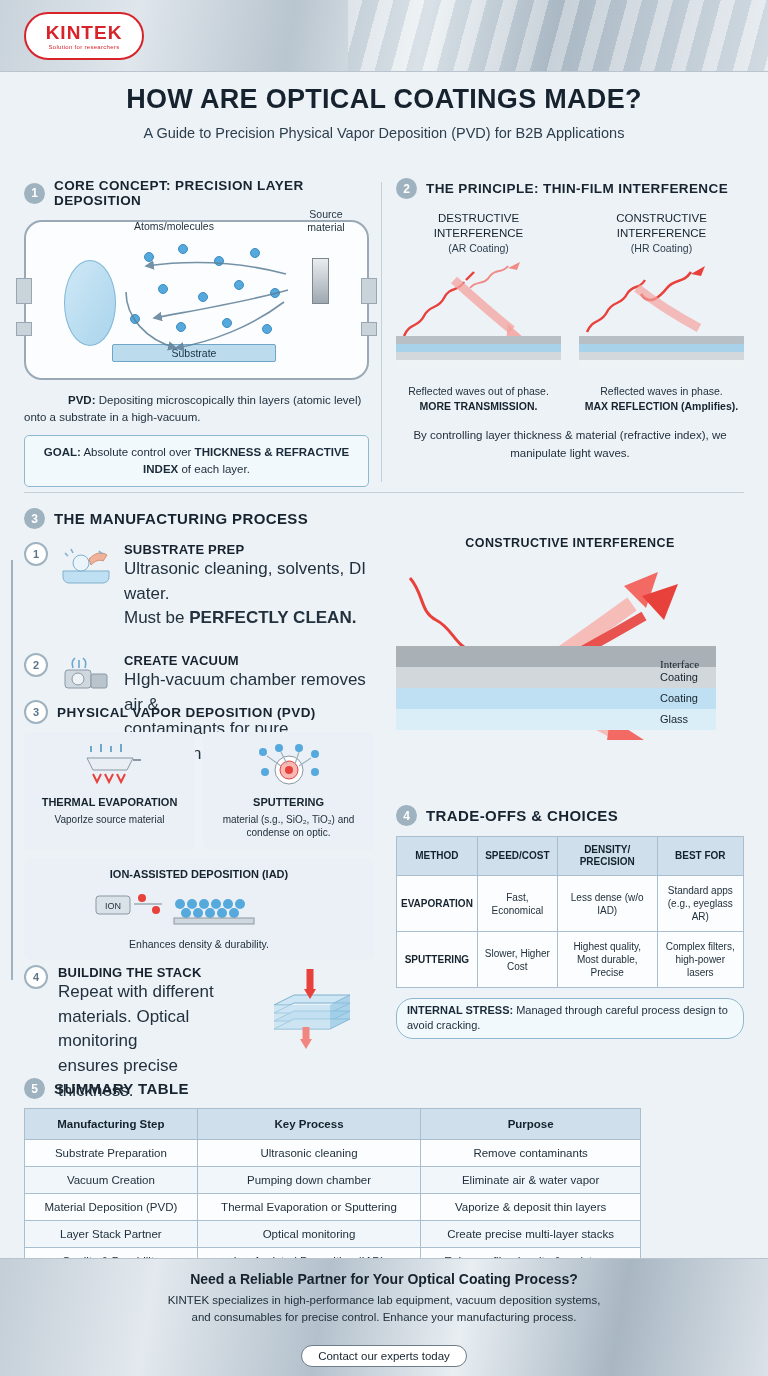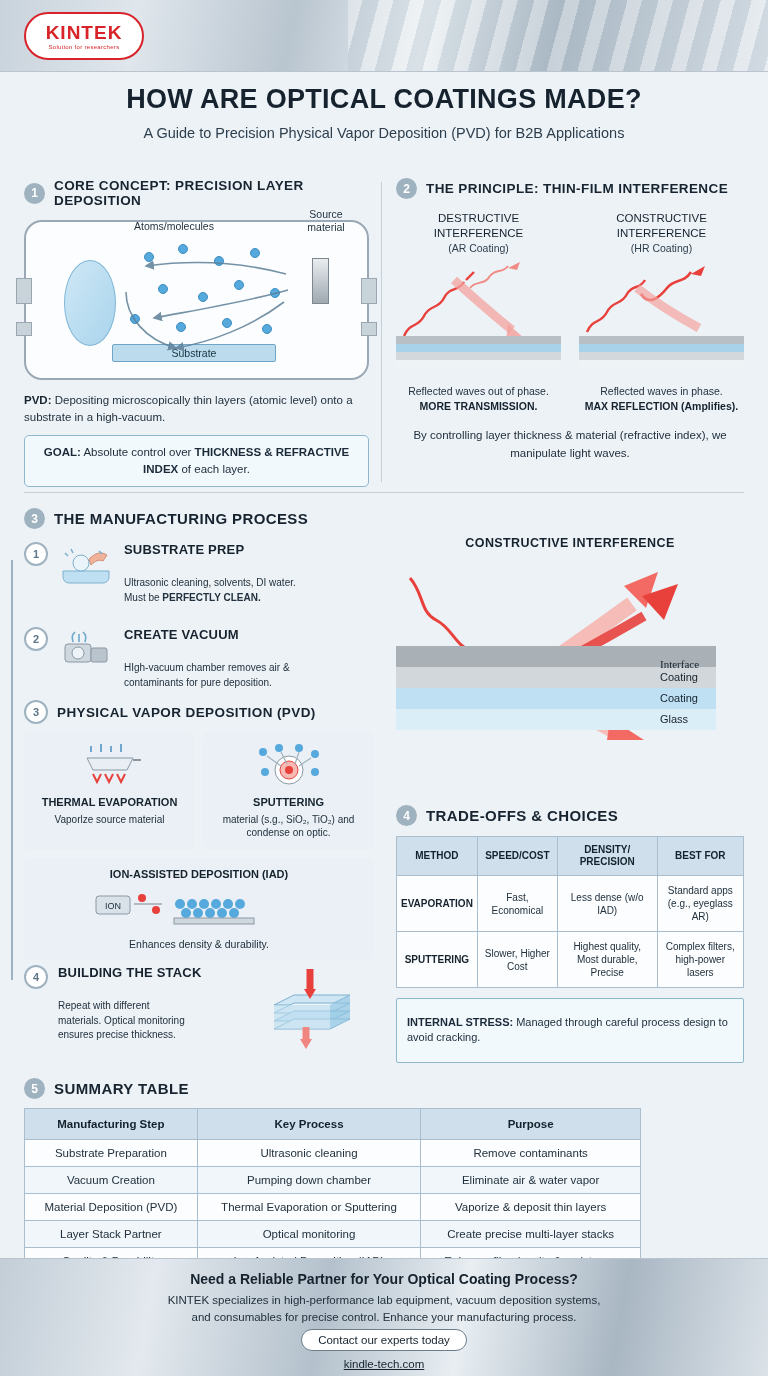--- a/index.html
+++ b/index.html
@@ -76,21 +76,21 @@
     position:absolute; left:86px; bottom:16px; width:164px; height:18px;
     background:#bcdcee; border:1px solid #6fa5c6; border-radius:2px;
     font-size:10.5px; display:flex; align-items:center; justify-content:center; color:#16323f;
   }
   .stub { position:absolute; background:#c9d3da; border:1px solid #9aa6b1; }
   .lbl-atoms { position:absolute; left:108px; top:-2px; font-size:10.5px; color:#1f2f3b; }
   .lbl-source { position:absolute; right:6px; top:-14px; width:70px; text-align:center; font-size:10.5px; color:#1f2f3b; line-height:1.2; }
   .dot { position:absolute; width:10px; height:10px; border-radius:50%; background:#56a9dc; border:1px solid #3d8dc0; }
 
   .pvd-note { margin-top:12px; font-size:11.5px; line-height:1.45; color:#22313d; }
-  .pvd-note b { color:#16232e; }
+  .pvd-note b { color:#16232e;margin-left:44px; }
   .goal-box {
     margin-top:10px; border:1px solid #8fb8cf; background:#f2f9fd; border-radius:5px;
     padding:8px 10px; font-size:11.5px; line-height:1.45; text-align:center;
   }
 
   
   .inter-cols { display:flex; gap:18px; margin-top:12px; }
   .inter-col { flex:1; text-align:center; }
   .inter-h { font-size:11.5px; font-weight:normal; line-height:1.3; color:#16232e; }
   .inter-sub { font-size:10.5px; color:#2d3e4c; margin-top:1px; }
@@ -112,21 +112,21 @@
   .step-num {
     width:24px; height:24px; border-radius:50%; background:#fff; border:2px solid #9fb2bf;
     color:#5d7688; font-size:11px; font-weight:bold; display:flex; align-items:center; justify-content:center;
     flex:0 0 24px; z-index:2;
   }
   .step-ico {
     width:56px; flex:0 0 56px; height:44px; display:flex; align-items:center; justify-content:center;
   }
   .step-body { flex:1; }
   .step-title { font-size:13px; font-weight:bold; color:#16232e; letter-spacing:.2px; }
-  .step-text { font-size:10px; line-height:1.45; color:#22313d; margin-top:19px; }
+  .step-text { font-size:17px; line-height:1.45; color:#22313d; margin-top:0; }
   .vline { position:absolute; left:11px; top:560px; width:2px; height:420px; background:#9fb2bf; z-index:1; }
 
   .pvd-sub { position:absolute; left:24px; top:700px; width:350px; }
   .pvd-grid { display:flex; gap:8px; margin-top:8px; }
   .pvd-card { flex:1; background:#eaf0f5; border-radius:6px; padding:10px 8px; text-align:center; }
   .pvd-card-t { font-size:11px; font-weight:bold; margin-top:4px; color:#16232e; line-height:1.25; }
   .pvd-card-d { font-size:10px; line-height:1.35; color:#22313d; margin-top:3px; }
   .iad-card { background:#eaf0f5; border-radius:6px; padding:10px 8px; text-align:center; margin-top:8px; }
   .iad-t { font-size:11px; font-weight:bold; color:#16232e; }
   .iad-d { font-size:10.5px; color:#22313d; margin-top:6px; }
@@ -147,22 +147,22 @@
   table.to th {
     background:#cfe0ec; border:1px solid #a9bfcf; padding:7px 3px; font-size:10px;
     font-weight:bold; color:#14222d; line-height:1.2;
   }
   table.to td {
     border:1px solid #a9bfcf; padding:8px 4px; text-align:center; background:#fbfdfe;
     line-height:1.3; color:#22313d;
   }
   table.to td.rowh { font-weight:bold; color:#16232e; }
   .stress {
-    margin-top:10px; border:1px solid #8fb8cf; background:#f2f9fd; border-radius:2px;
-    padding:16px 10px; font-size:11px; line-height:1.4;
+    margin-top:10px; border:1px solid #8fb8cf; background:#f2f9fd; border-radius:17px;
+    padding:4px 10px; font-size:11px; line-height:1.4;
   }
 
   
   .sum-head { position:absolute; left:24px; top:1078px; }
   table.sum {
     position:absolute; left:24px; top:1108px; width:617px; border-collapse:collapse; font-size:11.5px;
   }
   table.sum th {
     background:#cfe0ec; border:1px solid #a9bfcf; padding:9px 6px; font-weight:bold; color:#14222d;
   }
@@ -174,21 +174,21 @@
   
   .footer {
     position:absolute; left:0; bottom:0; width:768px; height:118px;
     background: linear-gradient(100deg,#c3ced7 0%,#e3e9ee 20%,#b4c1cc 42%,#e8eef2 60%,#a9b7c3 80%,#dbe2e8 100%);
     border-top:1px solid #b9c4ce;
     text-align:center; padding-top:12px;
   }
   .f-title { font-size:14px; font-weight:bold; color:#16232e; }
   .f-text { font-size:11.5px; line-height:1.45; color:#22313d; margin-top:5px; }
   .f-btn {
-    display:inline-block; margin-top:4px; background:#fff; border:1px solid #6d7d8a; border-radius:14px;
+    display:inline-block; margin-top:20px; background:#fff; border:1px solid #6d7d8a; border-radius:14px;
     padding:4px 16px; font-size:11.5px; color:#16232e;
   }
   .f-link { display:block; margin-top:7px; font-size:11.5px; color:#16232e; text-decoration:underline; }
 </style>
 </head>
 <body>
 
 <div class="page">
 
   <div class="header-band">

